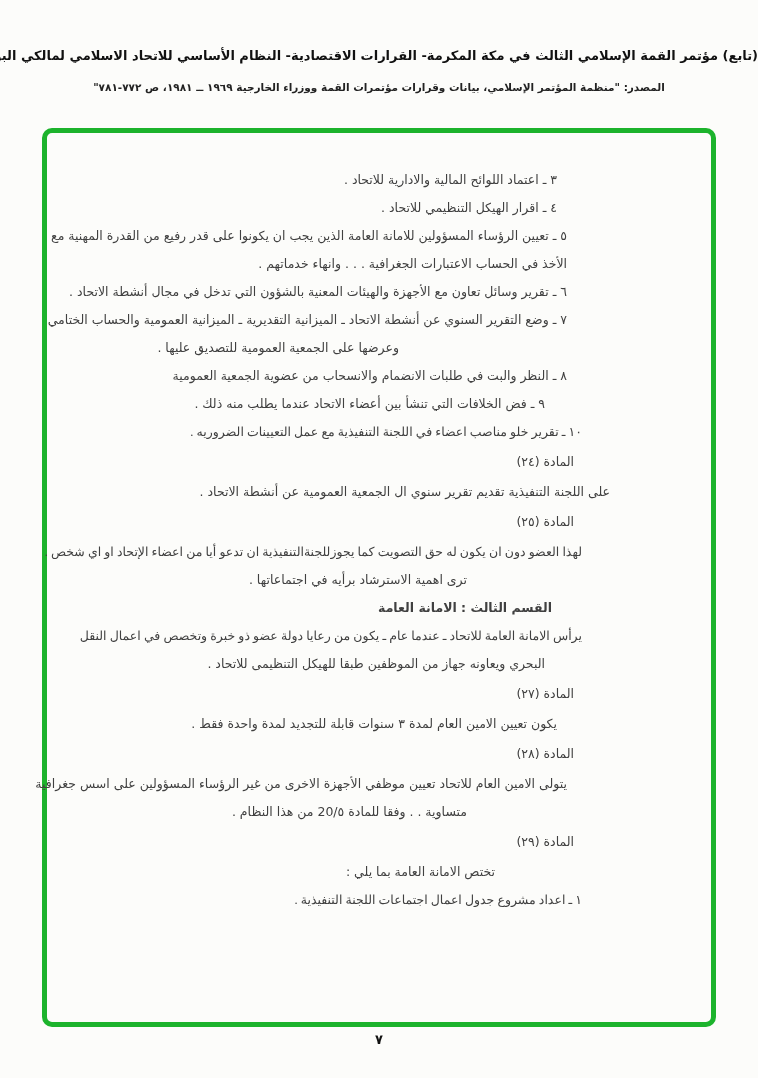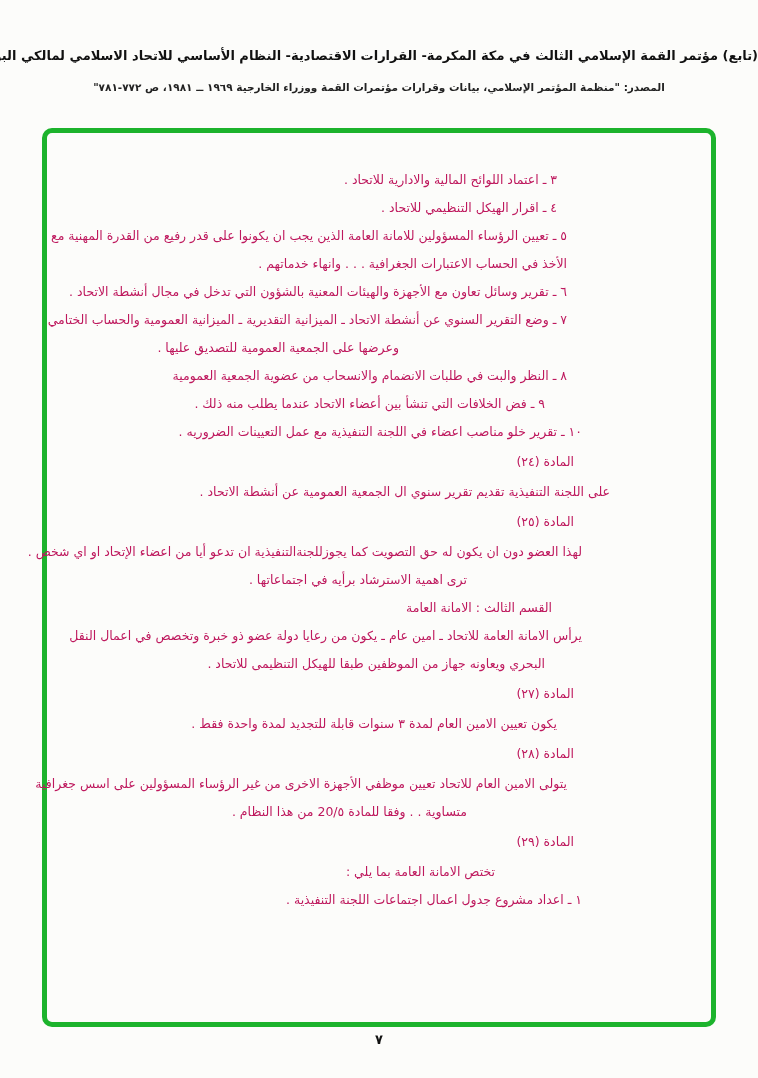--- a/index.html
+++ b/index.html
@@ -34,32 +34,32 @@
     background:transparent;
   }
   
   .doc-body{
     position:absolute;left:48px;top:166px;width:564px;
     direction:rtl;
   }
   .line{
     height:28px;line-height:28px;
     font-size:12.5px;white-space:nowrap;
-    text-align:right;color:#be185d;
+    text-align:right;color:#404040;
   }
   .ind0   {padding-right:2px;}
-  .ind30  {padding-right:30px;}
+  .ind30  {padding-right:30px;font-family:Liberation Serif, serif;}
   .ind45  {padding-right:45px;}
   .ind55  {padding-right:55px;}
   .ind67  {padding-right:67px;}
   .ind117 {padding-right:117px;margin-left:40px;}
   .ind145 {padding-right:145px;margin-left:32px;}
   .ind213 {padding-right:213px;}
   .article{padding-right:38px;margin:2px 0;}
-  .heading{padding-right:60px;font-weight:normal;}
+  .heading{padding-right:60px;font-weight:bold;}
   
   .page-number{
     position:absolute;left:42px;top:1032px;width:674px;
     text-align:center;font-size:13px;font-weight:bold;color:#111;
     direction:rtl;
   }
 </style>
 </head>
 <body>
 
@@ -83,21 +83,21 @@
       <div class="line ind213">وعرضها على الجمعية العمومية للتصديق عليها .</div>
       <div class="line ind45">٨ ـ النظر والبت في طلبات الانضمام والانسحاب من عضوية الجمعية العمومية</div>
       <div class="line ind67">٩ ـ فض الخلافات التي تنشأ بين أعضاء الاتحاد عندما يطلب منه ذلك .</div>
       <div class="line ind30">١٠ ـ تقرير خلو مناصب اعضاء في اللجنة التنفيذية مع عمل التعيينات الضروريه .</div>
       <div class="line article">المادة (٢٤)</div>
       <div class="line ind0">على اللجنة التنفيذية تقديم تقرير سنوي ال الجمعية العمومية عن أنشطة الاتحاد .</div>
       <div class="line article">المادة (٢٥)</div>
       <div class="line ind30">لهذا العضو دون ان يكون له حق التصويت كما يجوزللجنةالتنفيذية ان تدعو أيا من اعضاء الإتحاد او اي شخص .</div>
       <div class="line ind145">ترى اهمية الاسترشاد برأيه في اجتماعاتها .</div>
       <div class="line heading">القسم الثالث : الامانة العامة</div>
-      <div class="line ind30">يرأس الامانة العامة للاتحاد ـ امين عام ـ يكون من رعايا دولة عضو ذو خبرة وتخصص في اعمال النقل</div>
+      <div class="line ind30">يرأس الامانة العامة للاتحاد ـ عندما عام ـ يكون من رعايا دولة عضو ذو خبرة وتخصص في اعمال النقل</div>
       <div class="line ind67">البحري ويعاونه جهاز من الموظفين طبقا للهيكل التنظيمى للاتحاد .</div>
       <div class="line article">المادة (٢٧)</div>
       <div class="line ind55">يكون تعيين الامين العام لمدة ٣ سنوات قابلة للتجديد لمدة واحدة فقط .</div>
       <div class="line article">المادة (٢٨)</div>
       <div class="line ind45">يتولى الامين العام للاتحاد تعيين موظفي الأجهزة الاخرى من غير الرؤساء المسؤولين على اسس جغرافية</div>
       <div class="line ind145">متساوية . .  وفقا للمادة 20/٥ من هذا النظام .</div>
       <div class="line article">المادة (٢٩)</div>
       <div class="line ind117">تختص الامانة العامة بما يلي :</div>
       <div class="line ind30">١ ـ اعداد مشروع جدول اعمال اجتماعات اللجنة التنفيذية .</div>
     </div>

